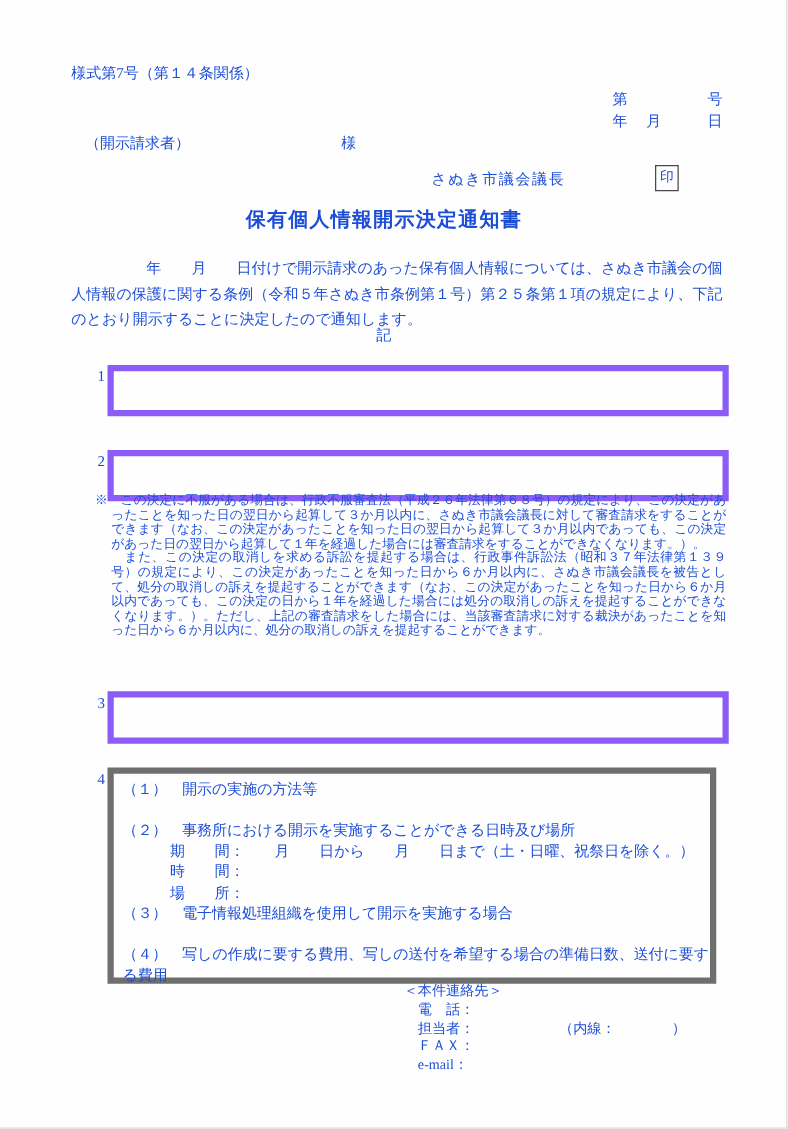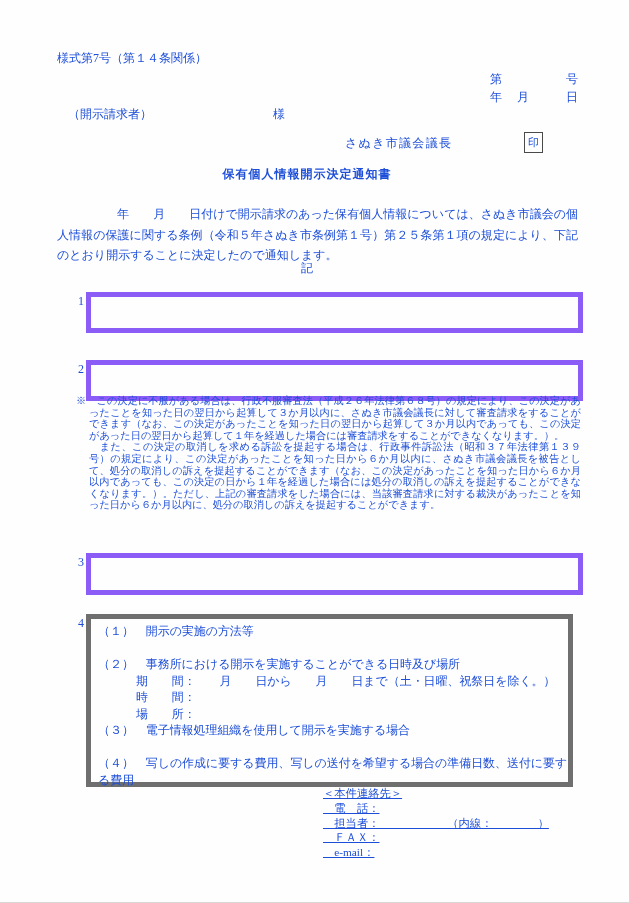--- a/index.html
+++ b/index.html
@@ -21,21 +21,21 @@
   .p-addr    { left:68px;  top:106px; }
   .p-sama    { left:273px; top:106px; }
   .p-sender  { left:345px; top:135px; letter-spacing:1.3px; }
   .seal {
     position:absolute; left:524px; top:132px; width:17px; height:19px;
     border:1px solid #4a4a4a; display:flex; align-items:center; justify-content:center;
     font-size:11px; line-height:1;
   }
   .title {
     position:absolute; left:0; top:166px; width:614px; margin:0;
-    text-align:center; font-size:12px; font-weight:bold; letter-spacing:1px;
+    text-align:center; font-size:16px; font-weight:bold; letter-spacing:1px;
   }
   .intro {
     position:absolute; left:57px; top:204px; width:521px; margin:0;
     line-height:20.6px; text-align:justify;
   }
   .ki { position:absolute; left:0; top:260px; width:614px; text-align:center; }
   
   .sec { position:absolute; left:66px; white-space:pre; }
   .sec .num { display:inline-block; width:20px; }
   .box { position:absolute; left:86px; width:487px; border:5px solid #8b5cf6; background:#fefefe; }
@@ -47,21 +47,21 @@
   .note { position:absolute; left:76px; top:395px; width:505px;
           font-size:10.2px; line-height:11.6px; }
   .note p { margin:0 0 0 13px; text-align:justify; }
   .note p.hang { text-indent:-13px; }
   
   .box4 { font-size:11.95px; line-height:16.5px; padding:4px 0 0 7px; box-sizing:border-box; }
   .b4line { white-space:pre-wrap; }
   .b4gap  { height:16.5px; }
   .b4sub  { padding-left:38px; }
   
-  .contact { position:absolute; left:323px; top:786px; font-size:11.3px; line-height:14.8px;text-decoration:underline; }
+  .contact { position:absolute; left:323px; top:786px; font-size:11.3px; line-height:14.8px; }
   .contact div { white-space:pre; }
 </style>
 </head>
 <body>
 
 <div class="page">
 
   <div class="abs form-no">様式第7号（第１４条関係）</div>
 
   <span class="abs p-dai">第</span>

